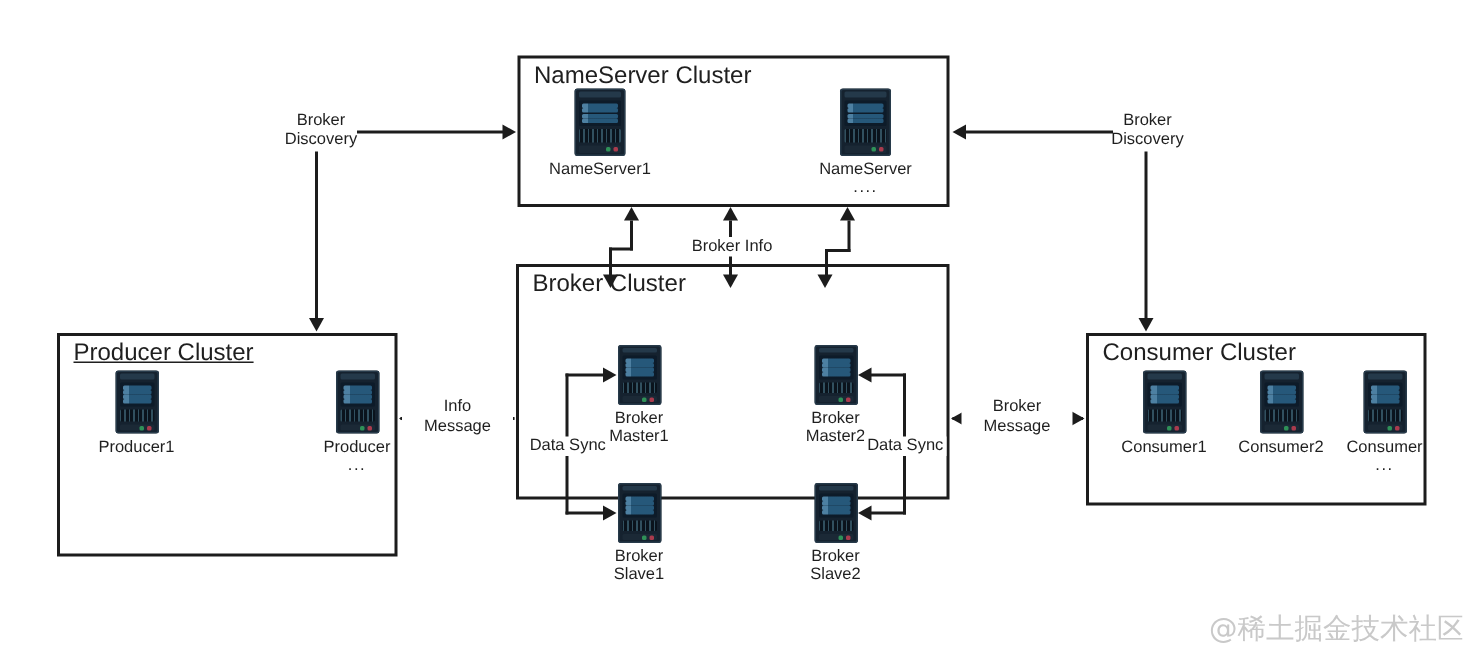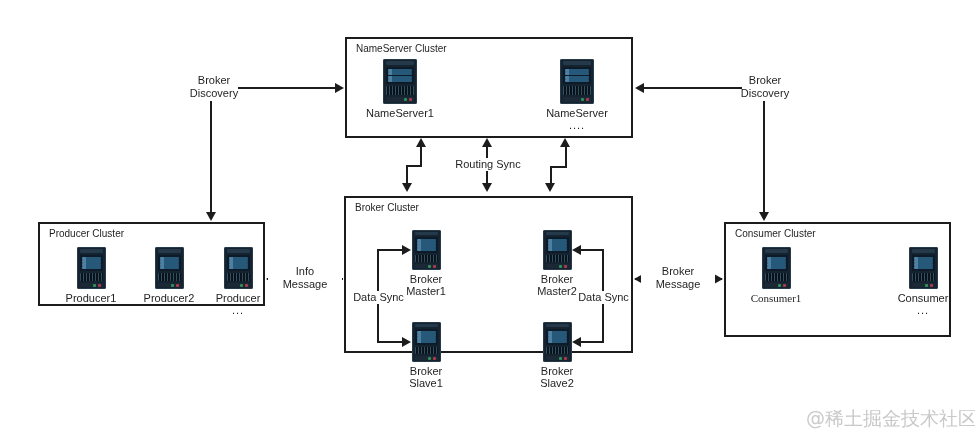--- a/index.html
+++ b/index.html
@@ -11,21 +11,21 @@
   }
   html,body{margin:0;padding:0;background:#ffffff;}
   #diagram{
     position:relative;width:975px;height:434px;background:#ffffff;overflow:hidden;
     font-family:"Liberation Sans","DejaVu Sans",sans-serif;color:var(--text);
   }
   .box{
     position:absolute;background:#ffffff;border:2px solid var(--line);
     box-sizing:border-box;padding:3px 0 0 9px;font-size:11px;
   }
-  .box-title{font-size:10px;color:var(--text);}
+  .box-title{font-size:16px;color:var(--text);}
   
   .node{position:absolute;width:90px;display:flex;flex-direction:column;align-items:center;}
   .nlabel{font-size:11px;line-height:12px;margin-top:3px;white-space:nowrap;}
   .nlabel + .nlabel{margin-top:0;}
   .nellipsis{font-size:11px;line-height:11px;margin-top:1px;color:var(--text);letter-spacing:1px;}
   
   .server{background:var(--server-body);border-radius:2px;box-shadow:inset 0 0 0 1px #273a4a;
           display:flex;flex-direction:column;box-sizing:border-box;padding:2px 3px;}
   .ns .server{width:34px;height:45px;}
   .pc .server,.cc .server{width:29px;height:42px;}
@@ -55,24 +55,24 @@
              font-family:"DejaVu Sans","Liberation Sans",sans-serif;white-space:nowrap;}
 </style>
 </head>
 <body>
 
 <div id="diagram">
 
   <div class="box" style="left:345px;top:37px;width:288px;height:101px;">
     <span class="box-title">NameServer Cluster</span>
   </div>
-  <div class="box" style="left:344px;top:196px;width:289px;height:157px;">
+  <div class="box" style="left:344px;top:176px;width:289px;height:157px;">
     <span class="box-title">Broker Cluster</span>
   </div>
-  <div class="box" style="left:38px;top:222px;width:227px;height:84px;">
+  <div class="box" style="left:38px;top:222px;width:227px;height:149px;text-decoration:underline;">
     <span class="box-title">Producer Cluster</span>
   </div>
   <div class="box" style="left:724px;top:222px;width:227px;height:115px;">
     <span class="box-title">Consumer Cluster</span>
   </div>
 
   <div class="node ns" style="left:355px;top:59px;">
     <div class="server">
         <div class="srv-top"></div>
         <div class="srv-screen">
@@ -118,72 +118,72 @@
           <div class="srv-bar"></div>
         </div>
         <div class="srv-grille"></div>
         <div class="srv-base">
           <span class="led led-g"></span>
           <span class="led led-r"></span>
         </div>
       </div>
     <div class="nlabel">Producer1</div>
   </div>
-  <div class="node pc" style="left:124px;top:247px;">
-    <div class="server">
-        <div class="srv-top"></div>
-        <div class="srv-screen">
-          <div class="srv-bar"></div>
-          <div class="srv-bar"></div>
-          <div class="srv-bar"></div>
-          <div class="srv-bar"></div>
-        </div>
-        <div class="srv-grille"></div>
-        <div class="srv-base">
-          <span class="led led-g"></span>
-          <span class="led led-r"></span>
-        </div>
-      </div>
-    <div class="nlabel">Producer2</div>
-  </div>
   <div class="node pc" style="left:193px;top:247px;">
     <div class="server">
         <div class="srv-top"></div>
         <div class="srv-screen">
           <div class="srv-bar"></div>
           <div class="srv-bar"></div>
           <div class="srv-bar"></div>
           <div class="srv-bar"></div>
         </div>
         <div class="srv-grille"></div>
         <div class="srv-base">
           <span class="led led-g"></span>
           <span class="led led-r"></span>
         </div>
       </div>
     <div class="nlabel">Producer</div>
     <div class="nellipsis">...</div>
   </div>
 
-  <div class="node cc" style="left:731px;top:247px;font-family:Liberation Serif, serif;">
+  <div class="node cc" style="left:731px;top:247px;">
     <div class="server">
         <div class="srv-top"></div>
         <div class="srv-screen">
           <div class="srv-bar"></div>
           <div class="srv-bar"></div>
           <div class="srv-bar"></div>
           <div class="srv-bar"></div>
         </div>
         <div class="srv-grille"></div>
         <div class="srv-base">
           <span class="led led-g"></span>
           <span class="led led-r"></span>
         </div>
       </div>
     <div class="nlabel">Consumer1</div>
+  </div>
+  <div class="node cc" style="left:809px;top:247px;">
+    <div class="server">
+        <div class="srv-top"></div>
+        <div class="srv-screen">
+          <div class="srv-bar"></div>
+          <div class="srv-bar"></div>
+          <div class="srv-bar"></div>
+          <div class="srv-bar"></div>
+        </div>
+        <div class="srv-grille"></div>
+        <div class="srv-base">
+          <span class="led led-g"></span>
+          <span class="led led-r"></span>
+        </div>
+      </div>
+    <div class="nlabel">Consumer2</div>
   </div>
   <div class="node cc" style="left:878px;top:247px;">
     <div class="server">
         <div class="srv-top"></div>
         <div class="srv-screen">
           <div class="srv-bar"></div>
           <div class="srv-bar"></div>
           <div class="srv-bar"></div>
           <div class="srv-bar"></div>
         </div>
@@ -290,21 +290,21 @@
 
   <div class="ah ah-up" style="left:416px;top:138px;"></div>
   <div class="vl" style="left:420px;top:147px;height:20px;"></div>
   <div class="hl" style="left:406px;top:165px;width:16px;"></div>
   <div class="vl" style="left:406px;top:165px;height:19px;"></div>
   <div class="ah ah-down" style="left:402px;top:183px;"></div>
 
   <div class="ah ah-up" style="left:482px;top:138px;"></div>
   <div class="vl" style="left:486px;top:147px;height:37px;"></div>
   <div class="ah ah-down" style="left:482px;top:183px;"></div>
-  <div class="elabel onwhite" style="left:448px;top:158px;width:80px;">Routing Sync</div>
+  <div class="elabel onwhite" style="left:448px;top:158px;width:80px;">Broker Info</div>
 
   <div class="ah ah-up" style="left:560px;top:138px;"></div>
   <div class="vl" style="left:565px;top:147px;height:21px;"></div>
   <div class="hl" style="left:550px;top:166px;width:17px;"></div>
   <div class="vl" style="left:550px;top:166px;height:18px;"></div>
   <div class="ah ah-down" style="left:545px;top:183px;"></div>
 
   <div class="hl" style="left:267px;top:278px;width:76px;"></div>
   <div class="ah ah-left" style="left:266px;top:274px;"></div>
   <div class="ah ah-right" style="left:334px;top:274px;"></div>

